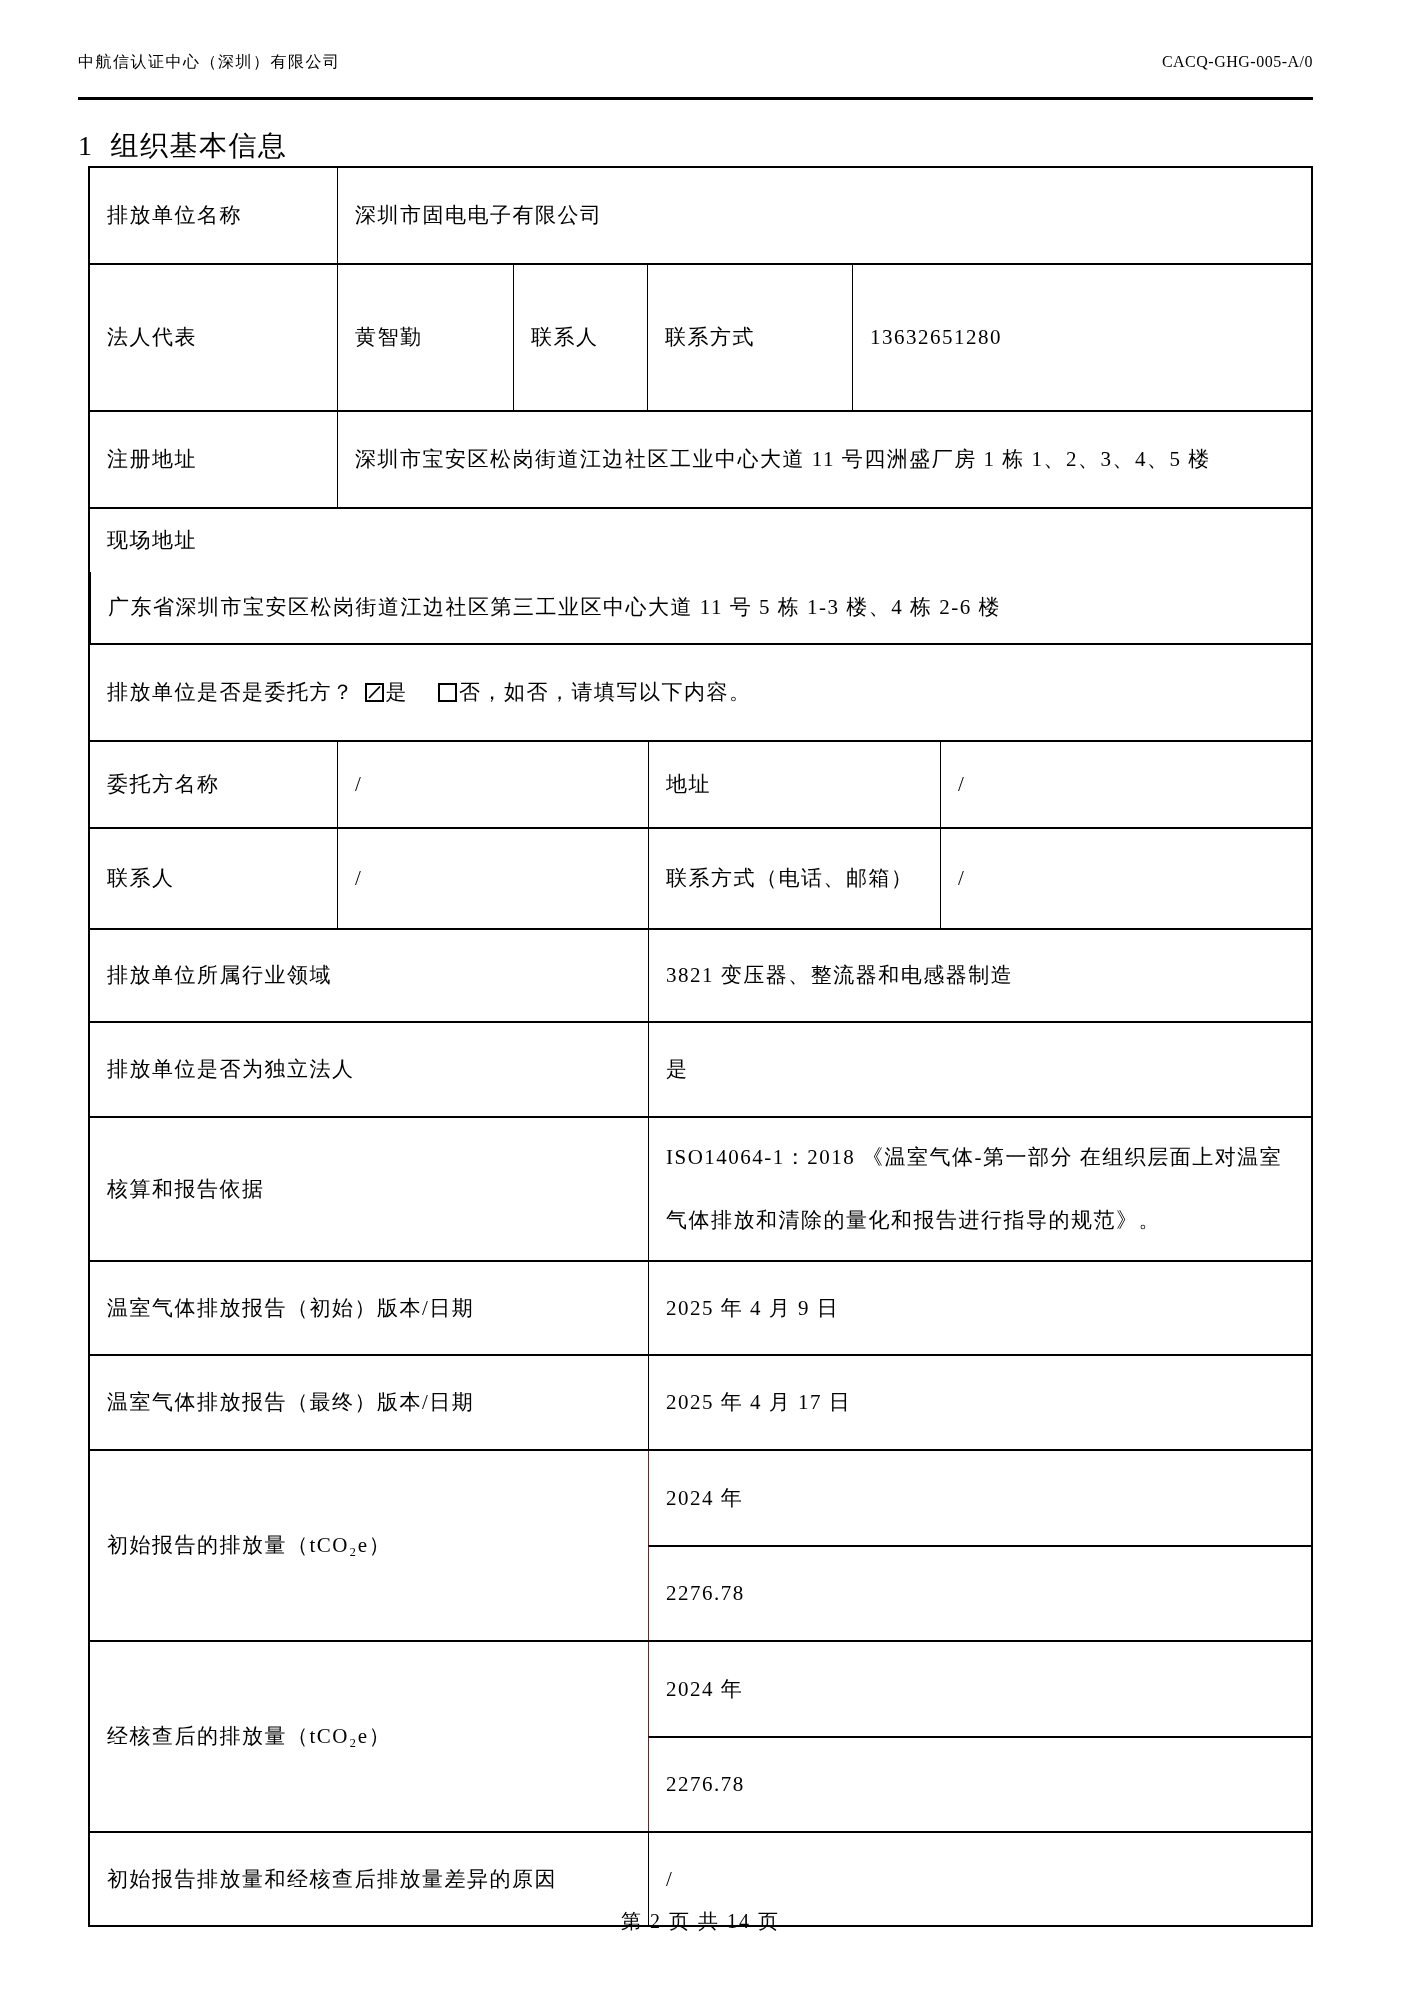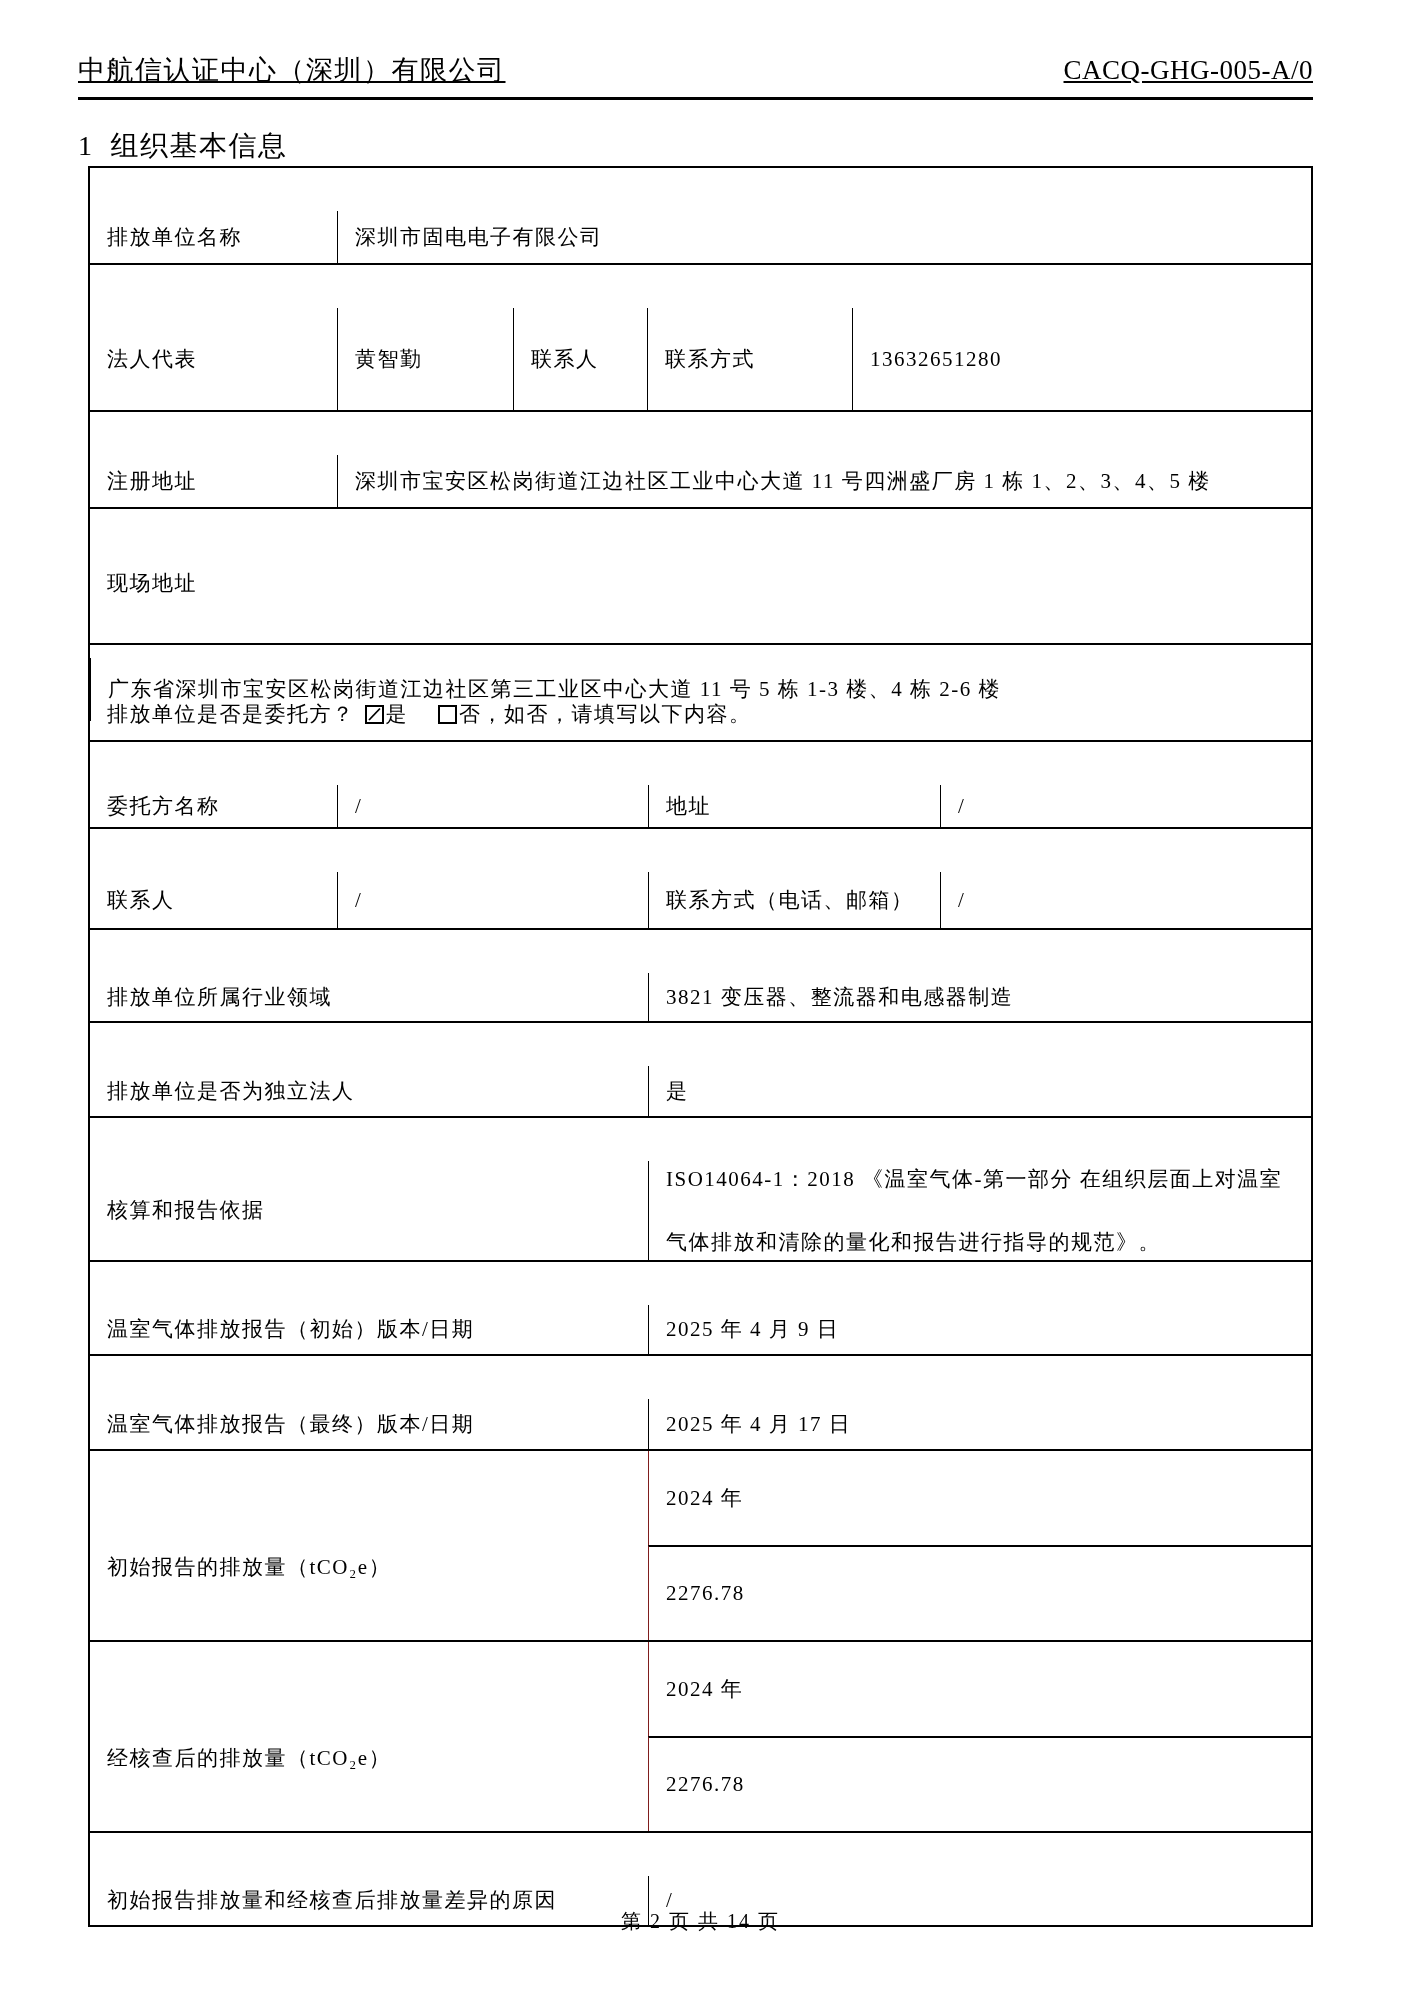--- a/index.html
+++ b/index.html
@@ -7,21 +7,21 @@
     width:1414px;height:2000px;position:relative;
     font-family:"Liberation Serif","DejaVu Serif",serif;
     color:#000;
   }
   .page{position:absolute;inset:0;background:#fff;}
 
   
   .doc-header{
     position:absolute;left:78px;top:52px;width:1235px;
     display:flex;justify-content:space-between;align-items:baseline;
-    font-size:27px;letter-spacing:1.5px;text-decoration:underline;
+    font-size:16px;letter-spacing:1.5px;
   }
   .doc-header .code{letter-spacing:0.5px;}
   .header-rule{
     position:absolute;left:78px;top:97px;width:1235px;height:3px;background:#000;
   }
 
   
   .section-title{
     position:absolute;left:78px;top:127px;
     font-size:28px;letter-spacing:1.5px;white-space:pre;
@@ -33,21 +33,20 @@
     border:2px solid #000;box-sizing:border-box;
     font-size:21px;letter-spacing:1.5px;
   }
   .row{display:flex;box-sizing:border-box;}
   .row + .row{border-top:2px solid #000;}
   .c{
     display:flex;align-items:center;
     padding:0 17px;box-sizing:border-box;
     border-left:1px solid #000;
     line-height:63px;
-    margin-top:43px;
   }
   .c:first-child{border-left:none;}
   .flex1{flex:1;min-width:0;}
   .w-a{width:247px;}  
   .w-b{width:176px;}
   .w-c{width:134px;}
   .w-d{width:159px;}
   .w-e{width:205px;}
   .w-f{width:311px;}
   .w-g{width:292px;}

